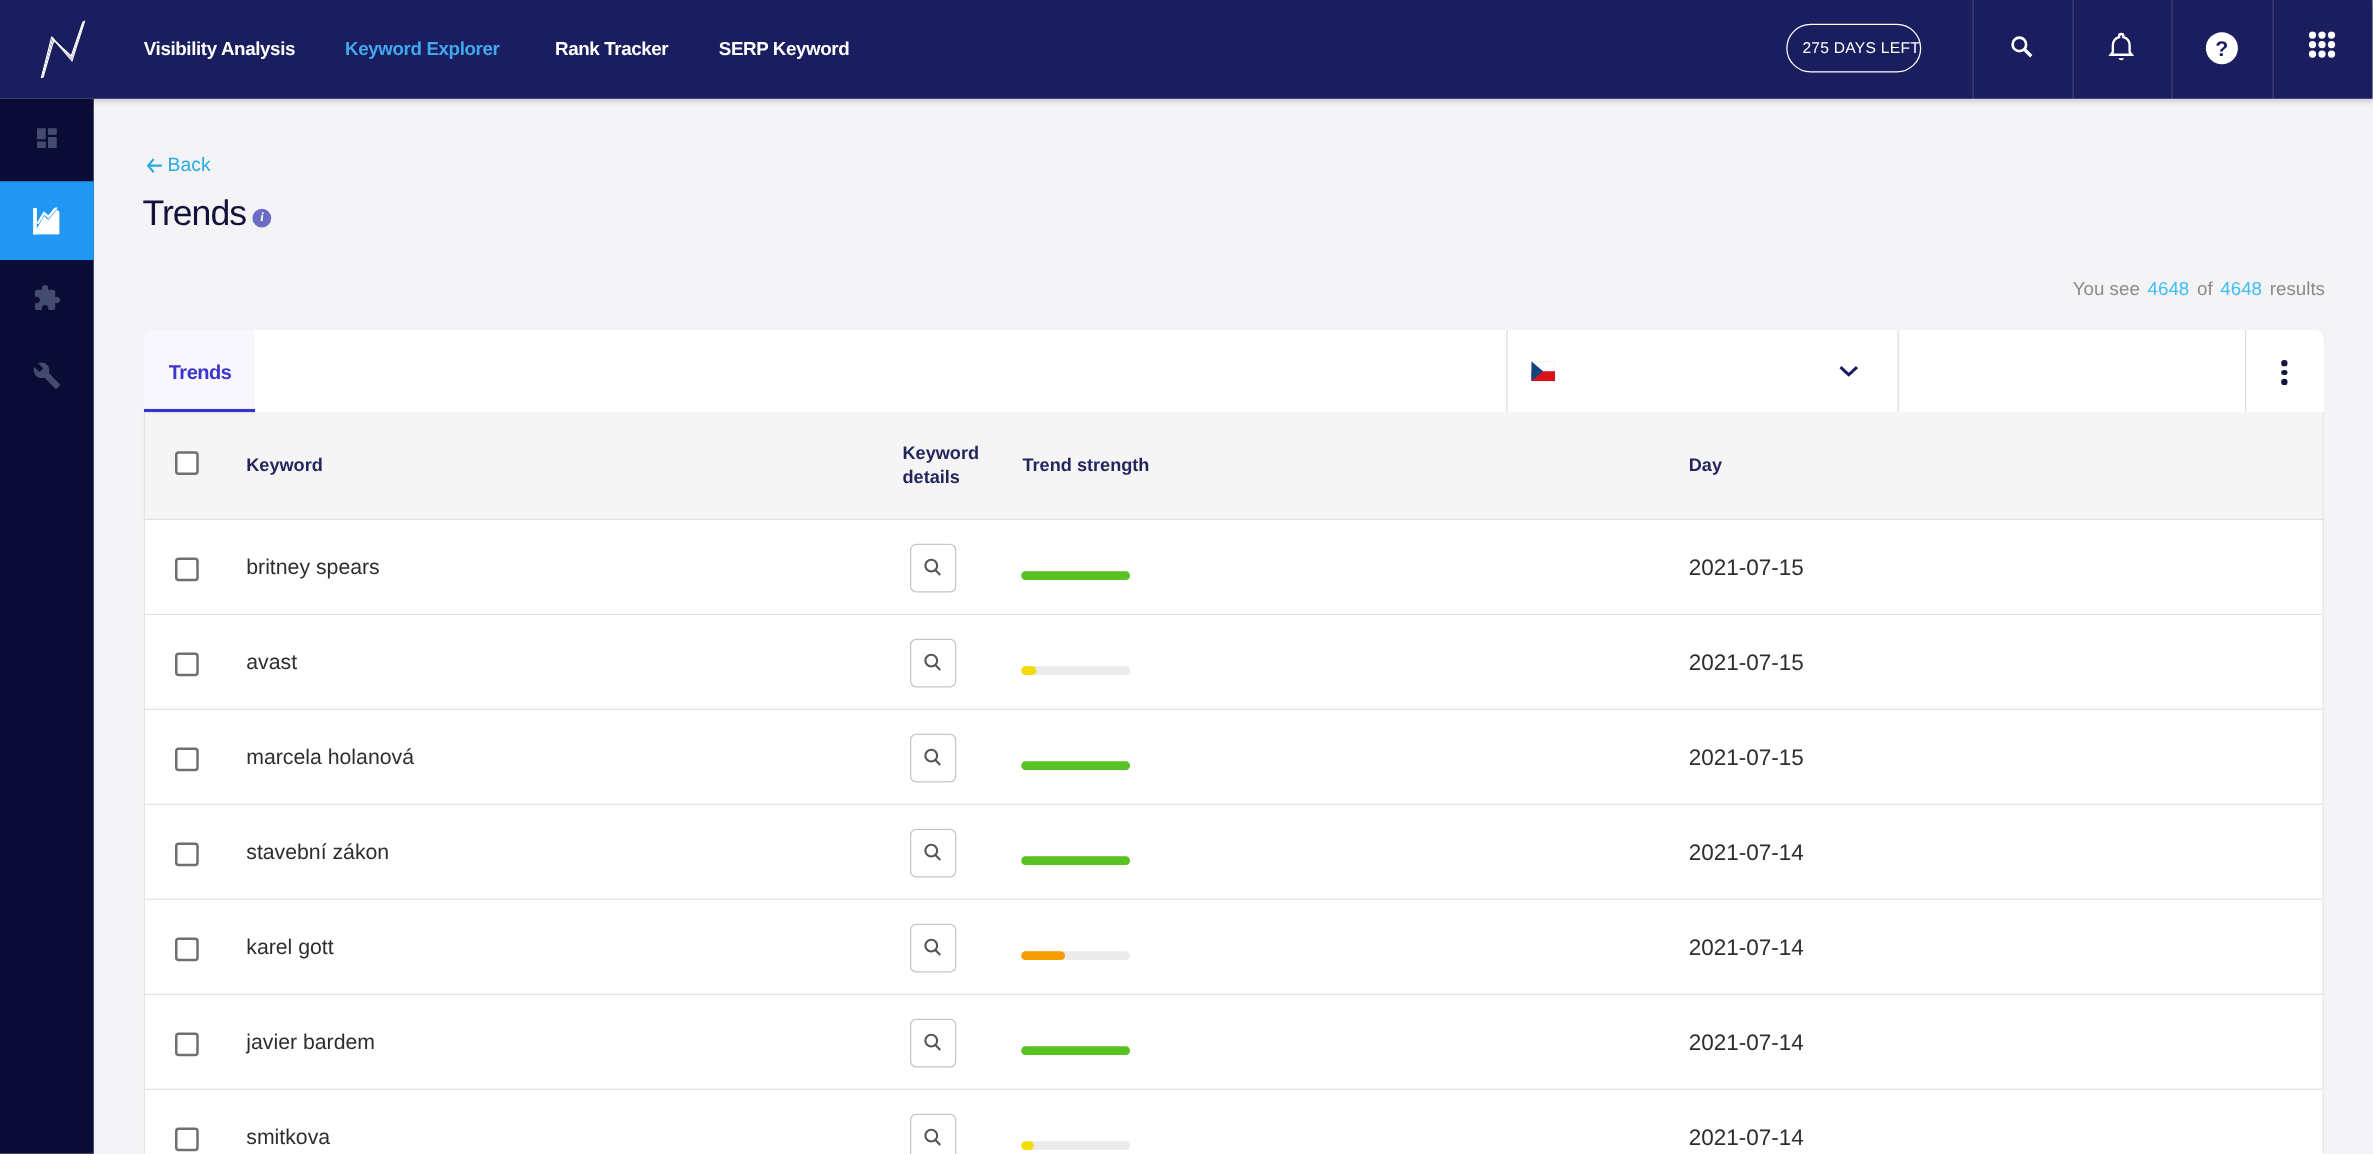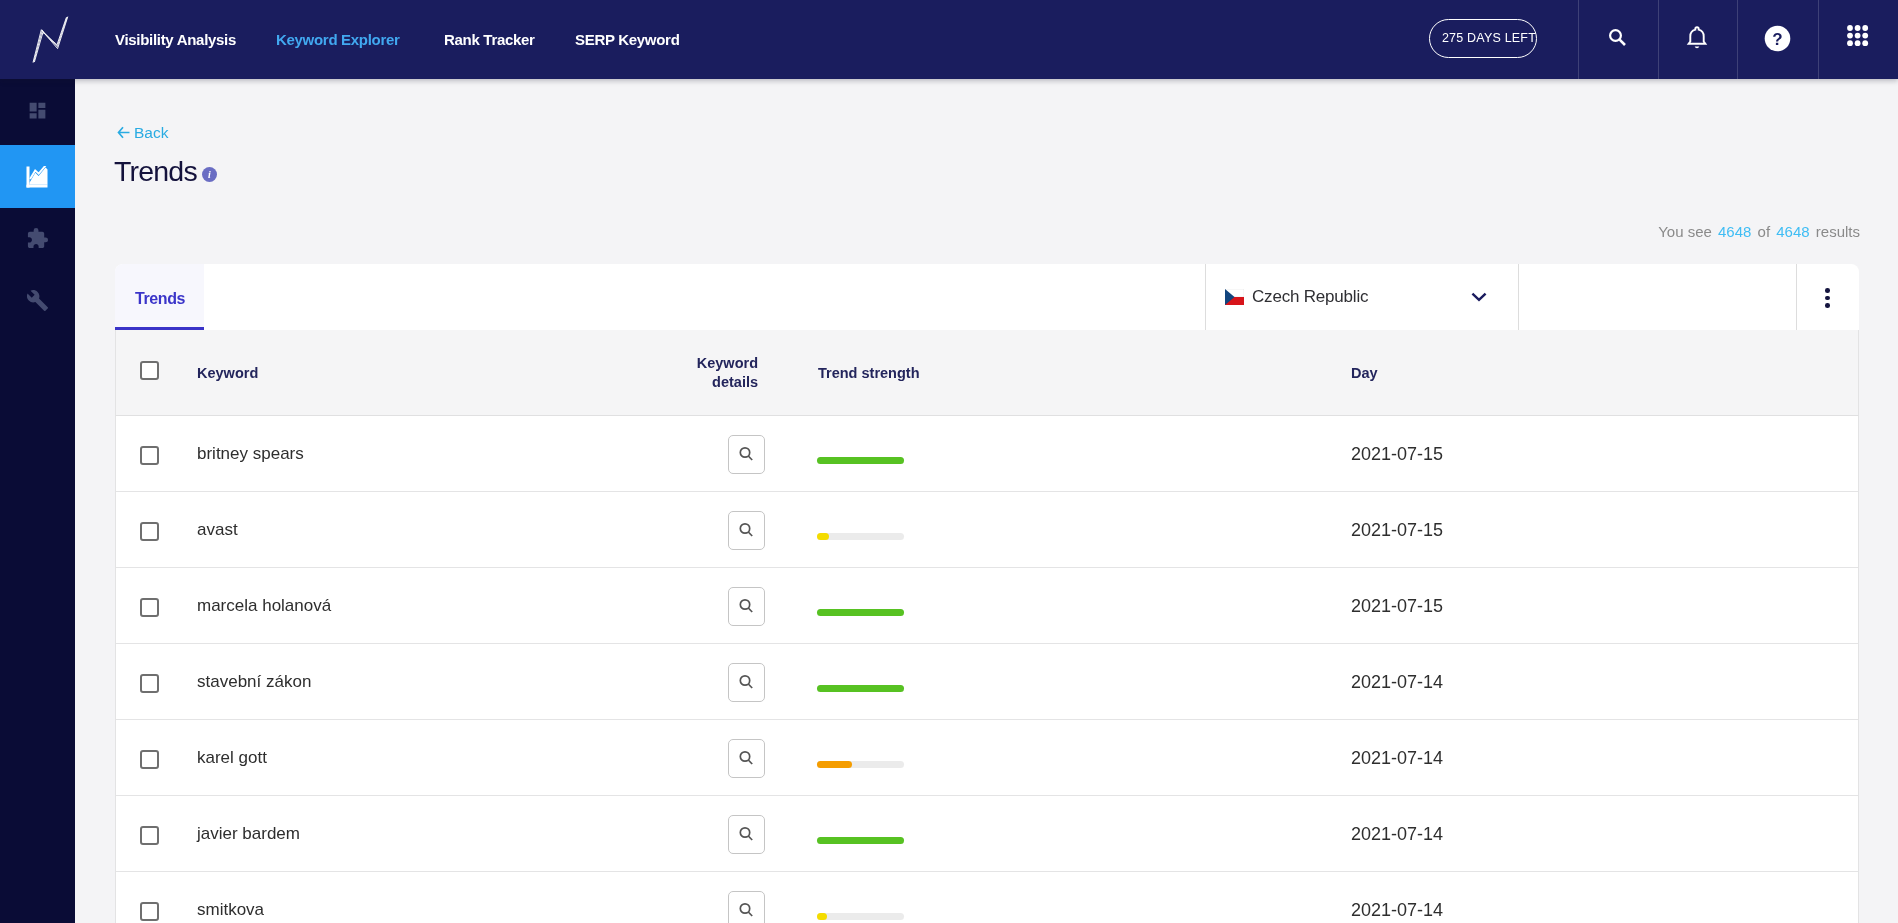--- a/index.html
+++ b/index.html
@@ -130,35 +130,34 @@
 <div class="toolbar">
   <div class="tab">Trends</div>
   <div class="tdiv" style="left:1090px"></div>
   <div class="tdiv" style="left:1403px"></div>
   <div class="tdiv" style="left:1681px"></div>
   <svg class="abs" style="left:1110px;top:25px" width="19" height="16" viewBox="0 0 19 16">
     <rect width="19" height="8" fill="#fff" stroke="#ddd" stroke-width=".5"></rect>
     <rect y="8" width="19" height="8" fill="#d7141a"></rect>
     <polygon points="0,0 9.5,8 0,16" fill="#11457e"></polygon>
   </svg>
-  <div class="cz-label">Czech Republic</div>
   <svg class="abs" style="left:1356px;top:28px" width="16" height="10" viewBox="0 0 17 10">
     <polyline points="1.5,1.5 8.5,8 15.5,1.5" fill="none" stroke="#1a1b5e" stroke-width="2.6"></polyline>
   </svg>
   <div class="dots3">
       <span></span>
       <span></span>
       <span></span>
     </div>
 </div>
 
 <div class="thead">
   <div class="cb" style="left:24px;top:31px"></div>
   <div class="hlabel" style="left:81px;top:35px">Keyword</div>
-  <div class="hlabel" style="left:576px;top:24px;width:66px;text-align:right;line-height:19px">Keyword details</div>
+  <div class="hlabel" style="left:606px;top:24px;width:66px;text-align:left;line-height:19px">Keyword details</div>
   <div class="hlabel" style="left:702px;top:35px">Trend strength</div>
   <div class="hlabel" style="left:1235px;top:35px">Day</div>
 </div>
 
 <div class="tbody">
   <div class="row" style="top:0">
     <div class="cb" style="top:30px"></div>
     <div class="kw" style="top:28px">britney spears</div>
     <div class="mag" style="top:19px">
         <svg width="17" height="17" viewBox="0 0 17 17" style="position:absolute;left:9px;top:10px">

